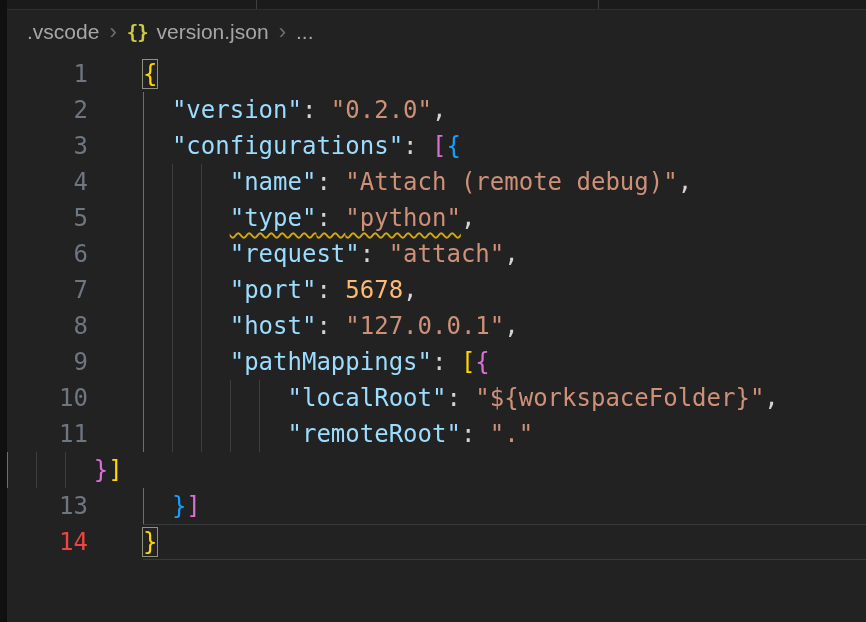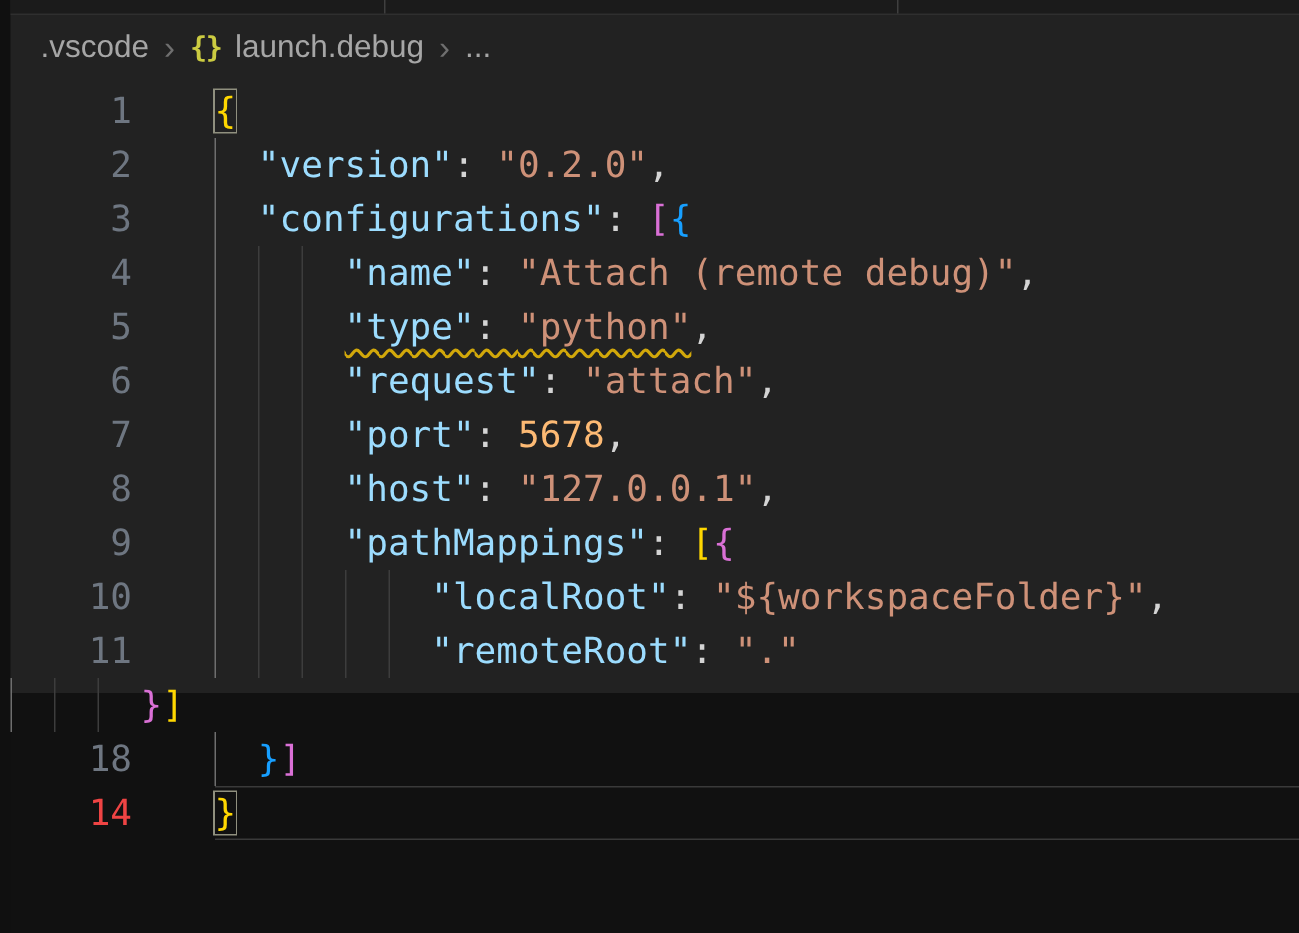--- a/index.html
+++ b/index.html
@@ -1,20 +1,20 @@
 <!DOCTYPE html>
 <html><head>
 <meta charset="utf-8">
 <style>
   * { margin:0; padding:0; box-sizing:border-box; }
   html,body { width:866px; height:622px; overflow:hidden; background:#111111; }
   .app { position:relative; width:866px; height:622px; background:#111111;
          font-family:"DejaVu Sans Mono", monospace; }
   .left-strip { position:absolute; left:0; top:0; width:7px; height:622px; background:#101010; }
-  .main { position:absolute; left:7px; top:0; width:859px; height:462px; background:#222222; }
+  .main { position:absolute; left:7px; top:0; width:859px; height:622px; background:#222222; }
 
   
   .tabstrip { display:flex; height:10px; background:#1b1b1b; border-bottom:1px solid #2f2f2f; }
   .tabstub { height:100%; border-right:1px solid #3f3f3f; }
   .tabstub:nth-child(1){ width:250px; }
   .tabstub:nth-child(2){ width:342px; }
   .tabstub:nth-child(3){ flex:1; border-right:none; }
 
   
   .breadcrumb { height:44px; display:flex; align-items:center; gap:9px; padding-left:20px;
@@ -59,35 +59,35 @@
     <div class="tabstrip">
       <div class="tabstub"></div>
       <div class="tabstub"></div>
       <div class="tabstub"></div>
     </div>
 
     <div class="breadcrumb">
       <span class="crumb">.vscode</span>
       <span class="chev">›</span>
       <span class="jsonicon">{}</span>
-      <span class="crumb">launch.debug</span>
+      <span class="crumb">version.json</span>
       <span class="chev">›</span>
       <span class="crumb">...</span>
     </div>
 
     <div class="code-area">
         <div class="line"><div class="gutter">1</div><div class="code"><span class="tk-b1 match">{</span></div></div>
         <div class="line"><div class="gutter">2</div><div class="code"><span class="guide gactv" style="left: 0ch;"></span><span class="tk-ws">  </span><span class="tk-key">"version"</span><span class="tk-pun">: </span><span class="tk-str">"0.2.0"</span><span class="tk-pun">,</span></div></div>
         <div class="line"><div class="gutter">3</div><div class="code"><span class="guide gactv" style="left: 0ch;"></span><span class="tk-ws">  </span><span class="tk-key">"configurations"</span><span class="tk-pun">: </span><span class="tk-b2">[</span><span class="tk-b3">{</span></div></div>
         <div class="line"><div class="gutter">4</div><div class="code"><span class="guide gactv" style="left: 0ch;"></span><span class="guide" style="left: 2ch;"></span><span class="guide" style="left: 4ch;"></span><span class="tk-ws">      </span><span class="tk-key">"name"</span><span class="tk-pun">: </span><span class="tk-str">"Attach (remote debug)"</span><span class="tk-pun">,</span></div></div>
         <div class="line"><div class="gutter">5</div><div class="code"><span class="guide gactv" style="left: 0ch;"></span><span class="guide" style="left: 2ch;"></span><span class="guide" style="left: 4ch;"></span><span class="tk-ws">      </span><span class="warn"><span class="tk-key">"type"</span><span class="tk-pun">: </span><span class="tk-str">"python"</span></span><span class="tk-pun">,</span></div></div>
         <div class="line"><div class="gutter">6</div><div class="code"><span class="guide gactv" style="left: 0ch;"></span><span class="guide" style="left: 2ch;"></span><span class="guide" style="left: 4ch;"></span><span class="tk-ws">      </span><span class="tk-key">"request"</span><span class="tk-pun">: </span><span class="tk-str">"attach"</span><span class="tk-pun">,</span></div></div>
         <div class="line"><div class="gutter">7</div><div class="code"><span class="guide gactv" style="left: 0ch;"></span><span class="guide" style="left: 2ch;"></span><span class="guide" style="left: 4ch;"></span><span class="tk-ws">      </span><span class="tk-key">"port"</span><span class="tk-pun">: </span><span class="tk-num">5678</span><span class="tk-pun">,</span></div></div>
         <div class="line"><div class="gutter">8</div><div class="code"><span class="guide gactv" style="left: 0ch;"></span><span class="guide" style="left: 2ch;"></span><span class="guide" style="left: 4ch;"></span><span class="tk-ws">      </span><span class="tk-key">"host"</span><span class="tk-pun">: </span><span class="tk-str">"127.0.0.1"</span><span class="tk-pun">,</span></div></div>
         <div class="line"><div class="gutter">9</div><div class="code"><span class="guide gactv" style="left: 0ch;"></span><span class="guide" style="left: 2ch;"></span><span class="guide" style="left: 4ch;"></span><span class="tk-ws">      </span><span class="tk-key">"pathMappings"</span><span class="tk-pun">: </span><span class="tk-b1">[</span><span class="tk-b2">{</span></div></div>
         <div class="line"><div class="gutter">10</div><div class="code"><span class="guide gactv" style="left: 0ch;"></span><span class="guide" style="left: 2ch;"></span><span class="guide" style="left: 4ch;"></span><span class="guide" style="left: 6ch;"></span><span class="guide" style="left: 8ch;"></span><span class="tk-ws">          </span><span class="tk-key">"localRoot"</span><span class="tk-pun">: </span><span class="tk-str">"${workspaceFolder}"</span><span class="tk-pun">,</span></div></div>
         <div class="line"><div class="gutter">11</div><div class="code"><span class="guide gactv" style="left: 0ch;"></span><span class="guide" style="left: 2ch;"></span><span class="guide" style="left: 4ch;"></span><span class="guide" style="left: 6ch;"></span><span class="guide" style="left: 8ch;"></span><span class="tk-ws">          </span><span class="tk-key">"remoteRoot"</span><span class="tk-pun">: </span><span class="tk-str">"."</span></div></div>
         <div class="line"><div class="code"><span class="guide gactv" style="left: 0ch;"></span><span class="guide" style="left: 2ch;"></span><span class="guide" style="left: 4ch;"></span><span class="tk-ws">      </span><span class="tk-b2">}</span><span class="tk-b1">]</span></div></div>
-        <div class="line"><div class="gutter">18</div><div class="code"><span class="guide gactv" style="left: 0ch;"></span><span class="tk-ws">  </span><span class="tk-b3">}</span><span class="tk-b2">]</span></div></div>
+        <div class="line"><div class="gutter">13</div><div class="code"><span class="guide gactv" style="left: 0ch;"></span><span class="tk-ws">  </span><span class="tk-b3">}</span><span class="tk-b2">]</span></div></div>
         <div class="line active"><div class="gutter">14</div><div class="code"><span class="tk-b1 match">}</span></div></div>
       </div>
   </div>
 </div>
 
 </body></html>

